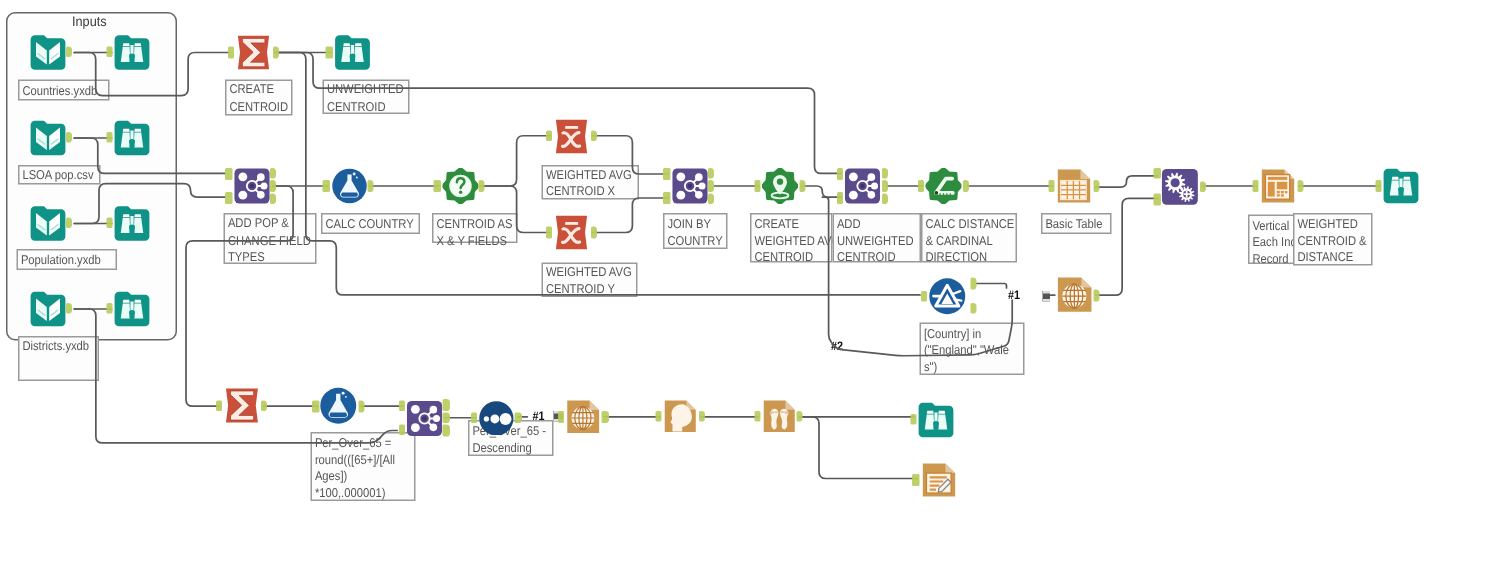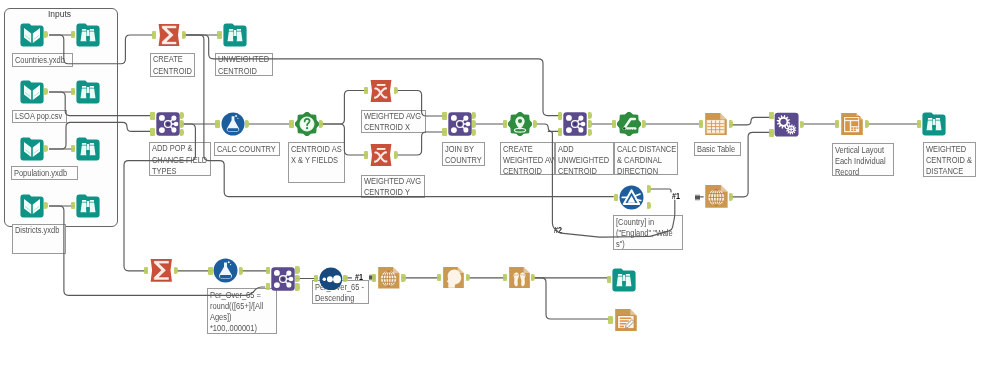--- a/index.html
+++ b/index.html
@@ -241,21 +241,21 @@
         <path fill="#2e8c3e" stroke="#2e8c3e" stroke-width="1.7" stroke-linejoin="round" d="M20.78 8.36 L23.90 12.00 L20.78 15.64 L20.41 20.41 L15.64 20.78 L12.00 23.90 L8.36 20.78 L3.59 20.41 L3.22 15.64 L0.10 12.00 L3.22 8.36 L3.59 3.59 L8.36 3.22 L12.00 0.10 L15.64 3.22 L20.41 3.59 Z"></path>
         <circle cx="12" cy="12" r="7.0" fill="#f4fdf5" stroke="#eaf8ec" stroke-width="1.0"></circle>
         <g fill="none" stroke="#2e8c3e" stroke-width="1.7" stroke-linecap="round">
           <path d="M9.6 9.5 C9.6 7.6 10.8 6.8 12.1 6.8 C13.5 6.8 14.6 7.7 14.6 9.1 C14.6 11.1 12.1 11.2 12.1 13.3"></path>
         </g>
         <circle cx="12.1" cy="16.2" r="1.15" fill="#2e8c3e"></circle>
       </svg>
       <div class="anchor" style="left: -5.1px; top: 8.2px; width: 4.3px; height: 7.6px; background: rgb(185, 204, 92); opacity: 0.92; border-radius: 1px;"></div>
       <div class="anchor" style="left: 24.6px; top: 8.2px; width: 4.3px; height: 7.6px; background: rgb(185, 204, 92); opacity: 0.92; border-radius: 1px 2.4px 2.4px 1px;"></div>
     </div>
-    <div class="label" style="left: 287.5px; top: 142px; width: 57.3px; height: 41px;">
+    <div class="label" style="left: 287.5px; top: 142px; width: 57.3px; height: 20px;">
       <span>CENTROID AS
 X &amp; Y FIELDS</span>
     </div>
     <div class="tool" style="left: 369px; top: 78.5px; width: 24px; height: 24px;">
       <svg width="24" height="24" viewBox="0 0 24 24">
         <path fill="#cb503a" d="M1.6 0.9 L22.4 0.9 L21.0 12.0 L22.4 23.1 L1.6 23.1 L3.0 12.0 Z"></path>
         <rect x="7.8" y="5.0" width="8.6" height="1.9" fill="#fbe9e2"></rect>
         <g fill="none" stroke="#fbe9e2" stroke-width="2.1" stroke-linecap="round">
           <path d="M6.3 9.6 C8.6 9.0 10.0 11.0 11.4 13.6 C12.9 16.4 14.6 19.3 17.4 18.4"></path>
           <path d="M17.0 9.4 C15.0 9.2 13.2 11.5 11.4 14.0 C9.6 16.6 8.0 19.0 6.0 18.6"></path>
@@ -417,21 +417,21 @@
         <path fill="#ffffff" d="M6.2 5.9h3.9l0.35 1.9H5.85z"></path>
         <path fill="#ffffff" d="M17.8 5.9h-3.9l-0.35 1.9h4.6z"></path>
         <path fill="#eafcf7" d="M5.85 8.4h4.55l0.45 9.9H4.5z"></path>
         <path fill="#eafcf7" d="M18.15 8.4h-4.55l-0.45 9.9h6.35z"></path>
         <path fill="#eafcf7" d="M10.95 7.0h2.1v7.0h-2.1z"></path>
         <path fill="#0f958a" d="M10.25 13.2h3.5v5.1h-3.5z"></path>
         <circle cx="12" cy="14.5" r="1.85" fill="#0f958a"></circle>
       </svg>
       <div class="anchor" style="left: -5.1px; top: 8.2px; width: 4.3px; height: 7.6px; background: rgb(185, 204, 92); opacity: 0.92; border-radius: 1px;"></div>
     </div>
-    <div class="label" style="left: 923px; top: 142.2px; width: 53.4px; height: 34.7px;">
+    <div class="label" style="left: 862px; top: 142.2px; width: 53.4px; height: 34.7px;">
       <span>WEIGHTED
 CENTROID &amp;
 DISTANCE</span>
     </div>
     <div class="tool" style="left: 618.7px; top: 185px; width: 25px; height: 25px;">
       <svg width="25" height="25" viewBox="0 0 24 24">
         <circle cx="12" cy="12" r="11.5" fill="#1c5d9e"></circle>
         <path fill="none" stroke="#fff" stroke-width="1.9" stroke-linejoin="round" d="M12.0 5.0 19.4 18.3 4.6 18.3z"></path>
         <path fill="none" stroke="#fff" stroke-width="1.7" stroke-linecap="round" d="M3.2 11.9 H8.0"></path>
         <path fill="none" stroke="#fff" stroke-width="1.5" stroke-linecap="round" d="M15.9 10.4 20.3 8.7M16.6 14.0 21.0 14.8"></path>

